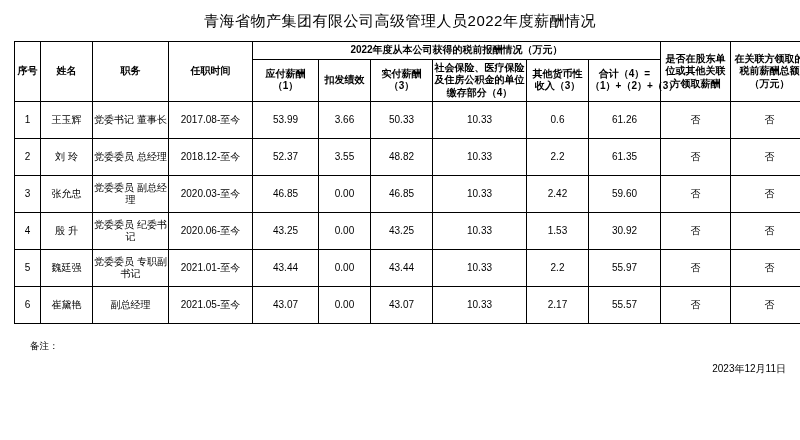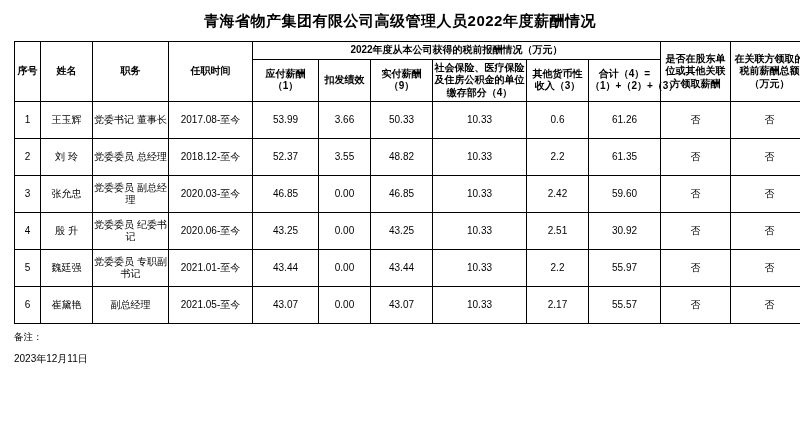--- a/index.html
+++ b/index.html
@@ -17,21 +17,21 @@
   .page {
     width: 800px;
     height: 440px;
     position: relative;
     box-sizing: border-box;
     padding: 0 14px;
   }
   .doc-title {
     text-align: center;
     font-size: 15px;
-    font-weight: bold;
+    font-weight: normal;
     letter-spacing: 0.5px;
     padding-top: 12px;
     padding-bottom: 10px;
   }
   table.main {
     border-collapse: collapse;
     width: 772px;
     margin: 0 auto;
     table-layout: fixed;
   }
@@ -71,30 +71,31 @@
   .notes {
     margin: 6px auto 0 auto;
     width: 772px;
     font-size: 9.5px;
     line-height: 1.5;
   }
   .notes .n-title {
     margin-bottom: 1px;
   }
   .notes p {
-    margin: 0;
+    margin: 16px;
     text-align: justify;
+    font-family: Liberation Mono, monospace;
   }
   .indent {
     text-indent: 16px;
   }
   .date-line {
     width: 772px;
     margin: 8px auto 0 auto;
-    text-align: left;
+    text-align: right;
     font-size: 10px;
     padding-right: 8px;
   }
 </style>
 </head>
 <body>
 
 <div class="page">
 
   <div class="doc-title">青海省物产集团有限公司高级管理人员2022年度薪酬情况</div>
@@ -120,21 +121,21 @@
         <th rowspan="2" class="hdr-big">姓名</th>
         <th rowspan="2" class="hdr-big">职务</th>
         <th rowspan="2" class="hdr-big">任职时间</th>
         <th colspan="6" class="hdr-big">2022年度从本公司获得的税前报酬情况（万元）</th>
         <th rowspan="2">是否在股东单位或其他关联方领取薪酬</th>
         <th rowspan="2">在关联方领取的税前薪酬总额（万元）</th>
       </tr>
       <tr>
         <th>应付薪酬（1）</th>
         <th>扣发绩效</th>
-        <th>实付薪酬（9）</th>
+        <th>实付薪酬（3）</th>
         <th>社会保险、医疗保险及住房公积金的单位缴存部分（4）</th>
         <th>其他货币性收入（3）</th>
         <th>合计（4）=（1）+（2）+（3）</th>
       </tr>
     </thead>
     <tbody>
       <tr>
         <td class="data">1</td>
         <td class="data">王玉辉</td>
         <td class="data two-line">党委书记 董事长</td>
@@ -178,21 +179,21 @@
       </tr>
       <tr>
         <td class="data">4</td>
         <td class="data">殷 升</td>
         <td class="data two-line">党委委员 纪委书记</td>
         <td class="data">2020.06-至今</td>
         <td class="data">43.25</td>
         <td class="data">0.00</td>
         <td class="data">43.25</td>
         <td class="data">10.33</td>
-        <td class="data">2.51</td>
+        <td class="data">1.53</td>
         <td class="data">30.92</td>
         <td class="data">否</td>
         <td class="data">否</td>
       </tr>
       <tr>
         <td class="data">5</td>
         <td class="data">魏廷强</td>
         <td class="data two-line">党委委员 专职副书记</td>
         <td class="data">2021.01-至今</td>
         <td class="data">43.44</td>

